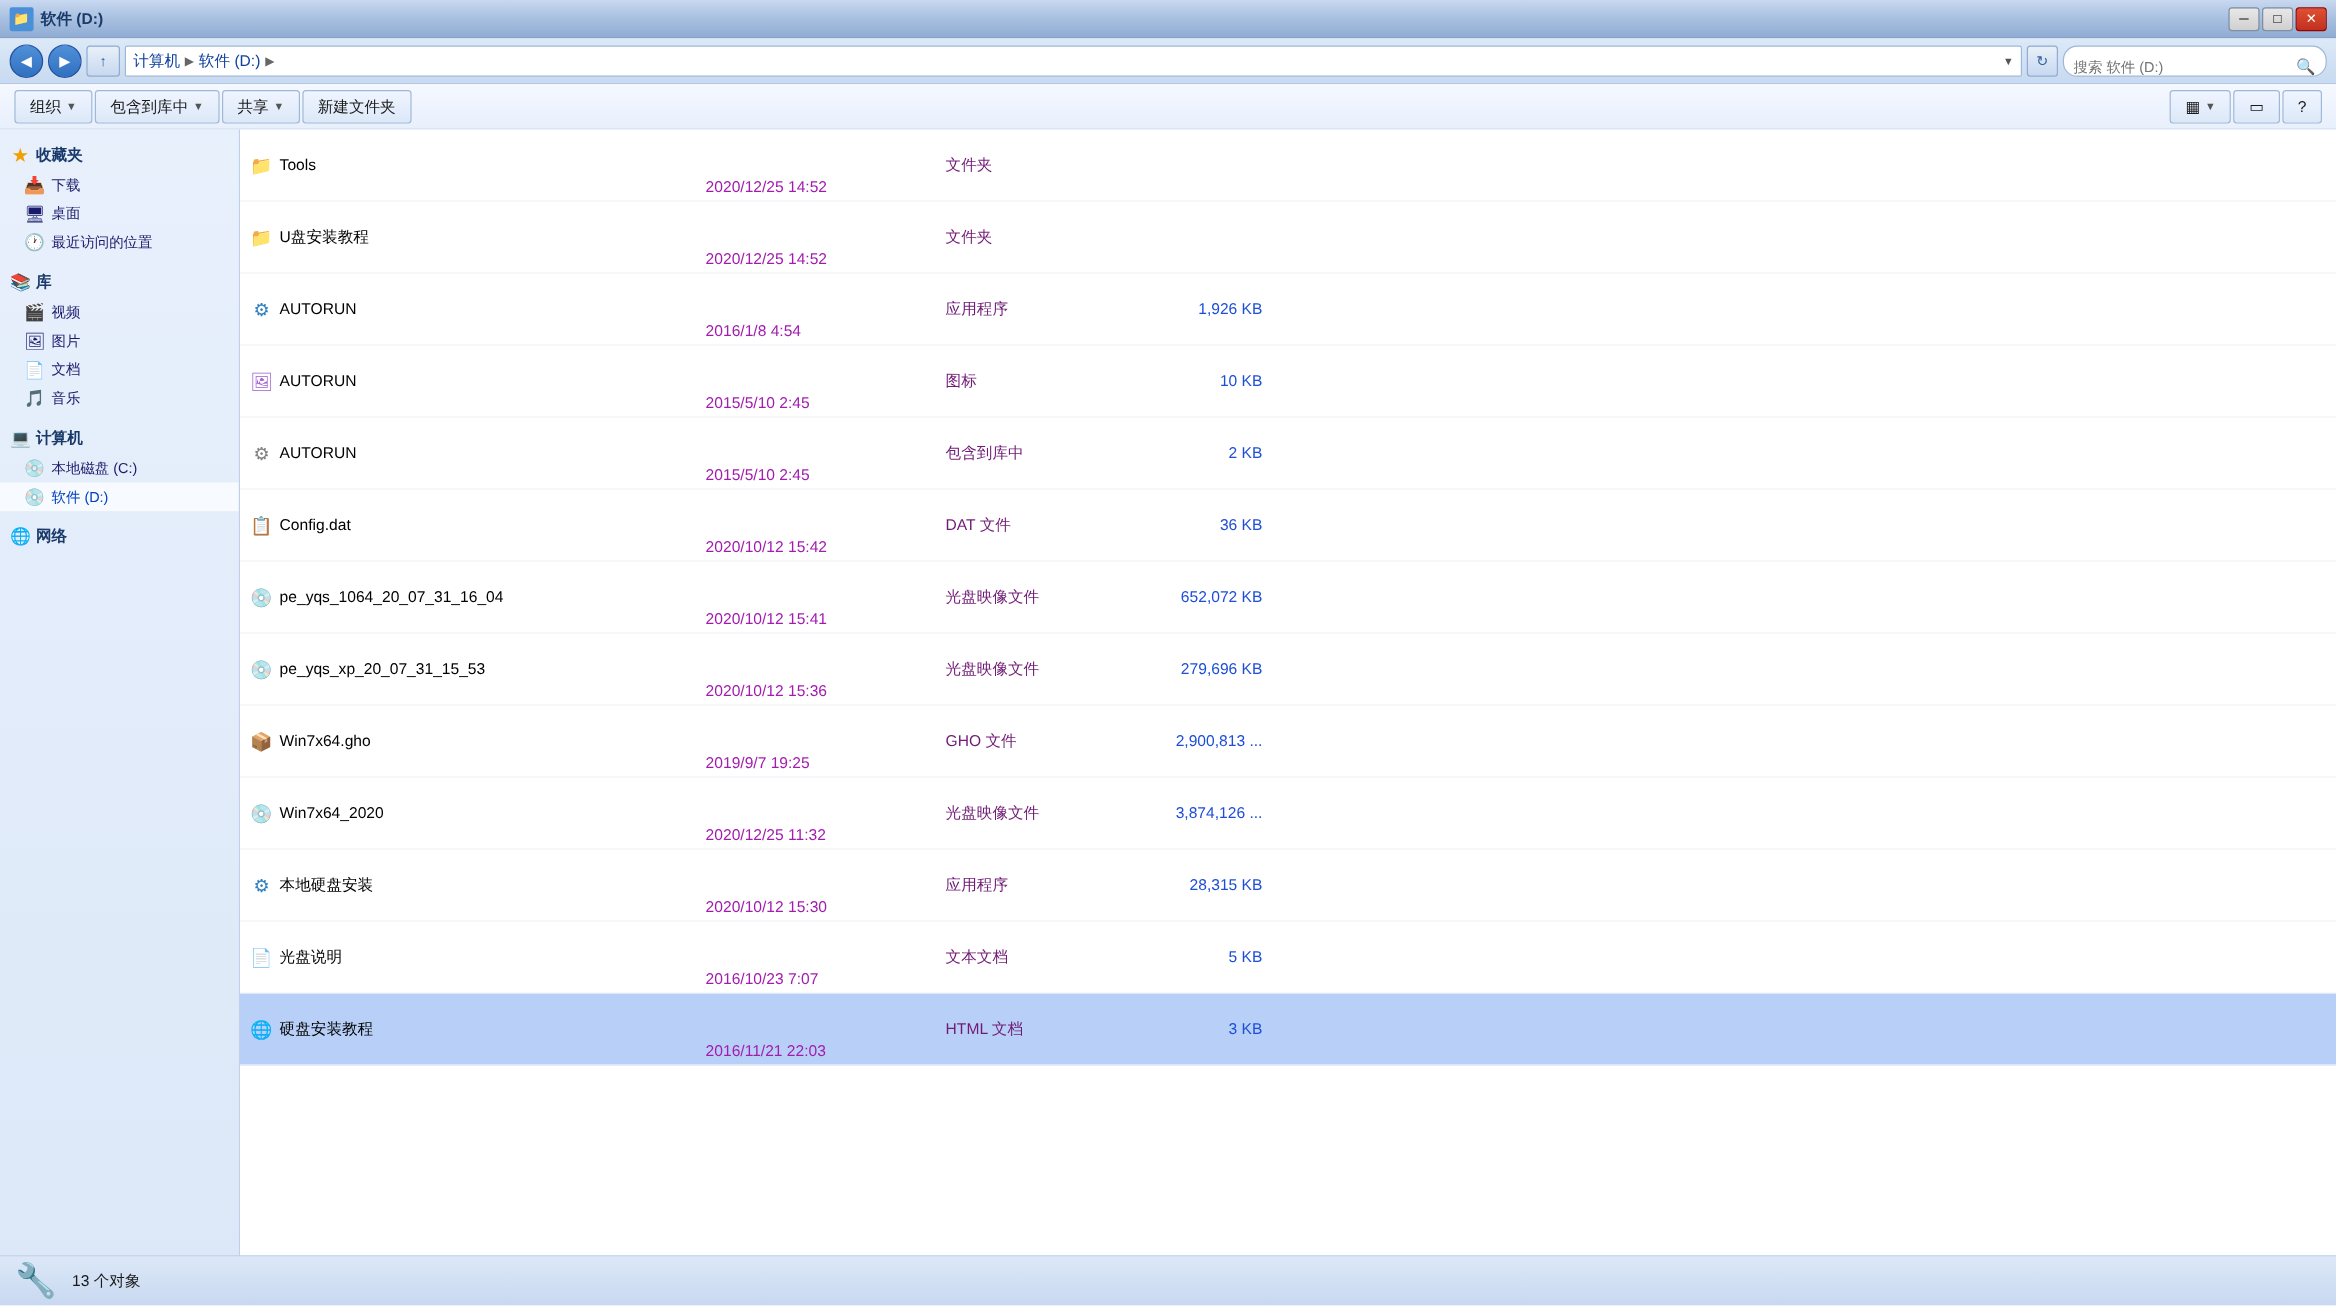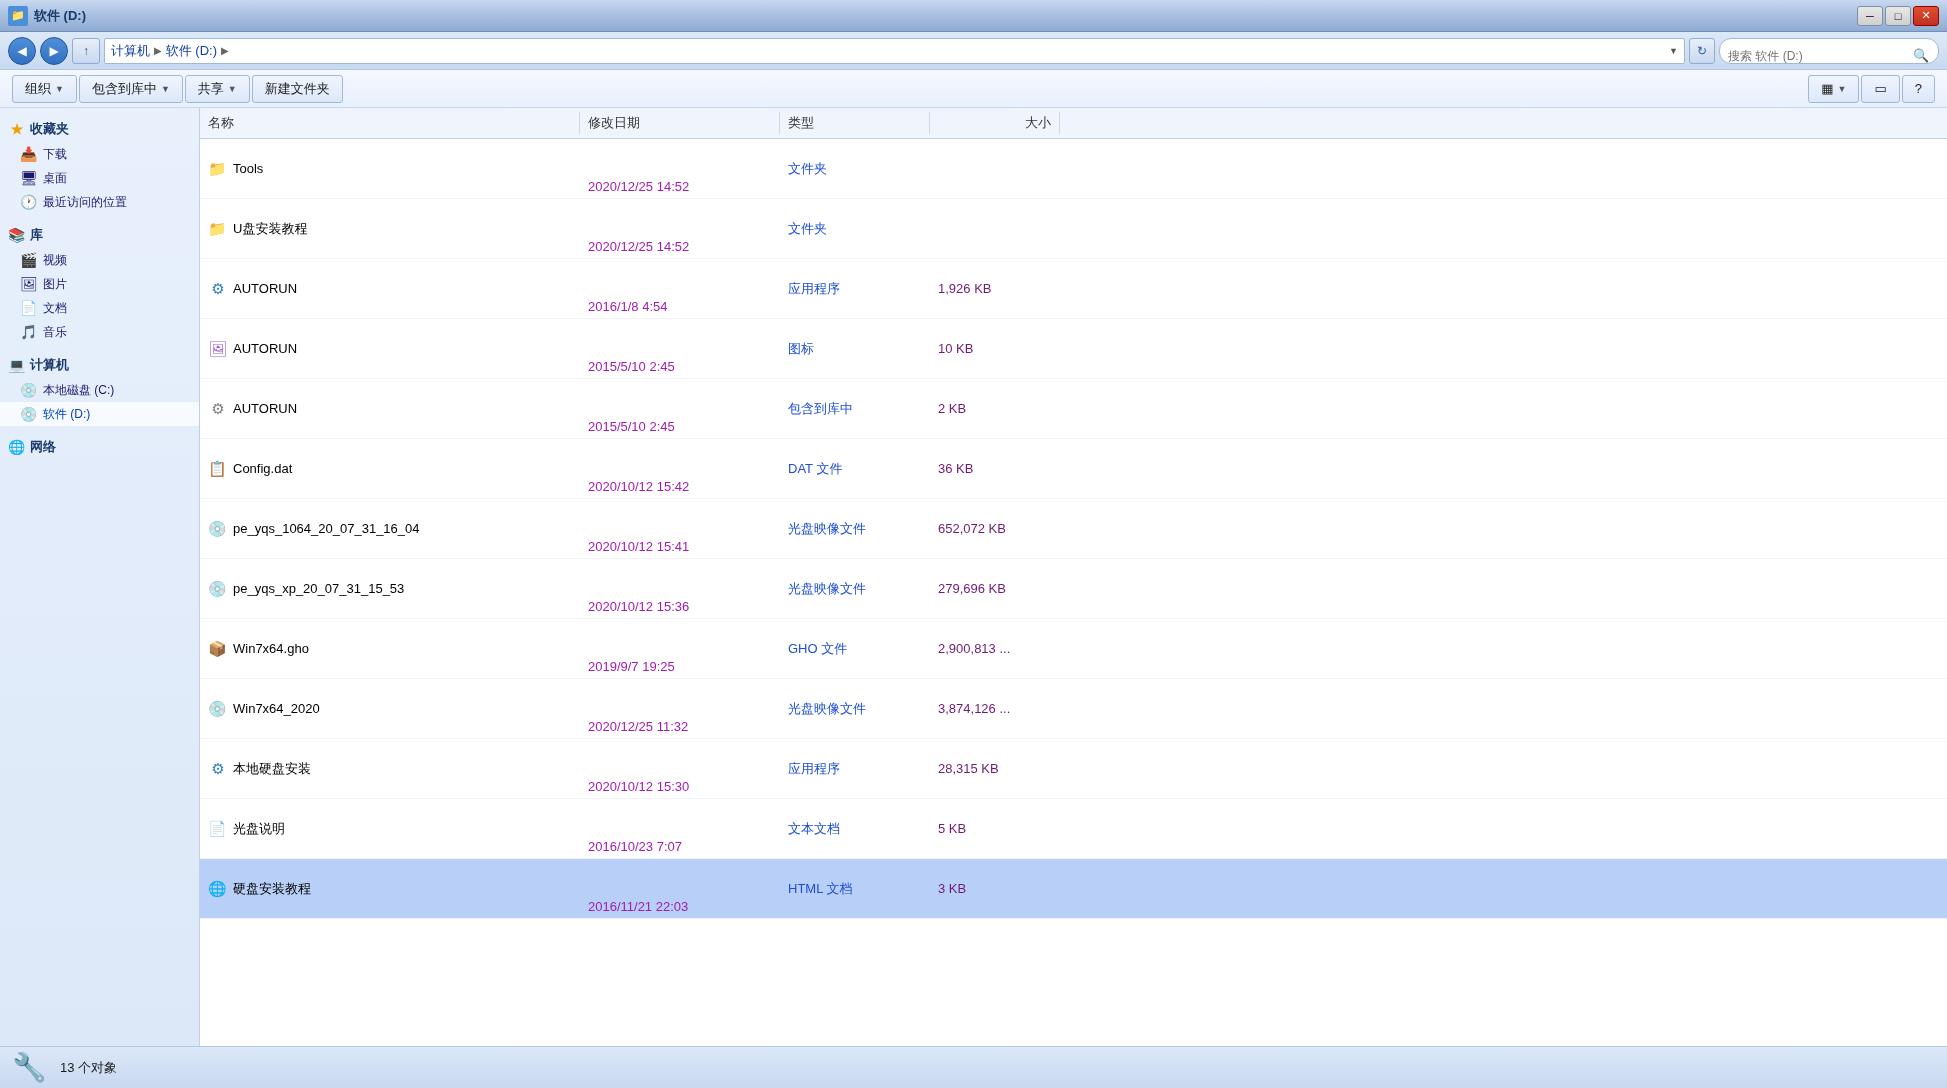--- a/index.html
+++ b/index.html
@@ -291,22 +291,22 @@
       text-overflow: ellipsis;
       white-space: nowrap;
     }
     .file-cell.name {
       width: 380px;
       display: flex;
       align-items: center;
       gap: 5px;
     }
     .file-cell.date { width: 200px; color: #a21caf; margin-top: 36px; }
-    .file-cell.type { width: 150px; color: #1d4ed8; }
-    .file-cell.size { width: 130px; text-align: left; color: #701a75; }
+    .file-cell.type { width: 150px; color: #701a75; }
+    .file-cell.size { width: 130px; text-align: right; color: #1d4ed8; }
 
     .file-icon {
       width: 20px;
       height: 20px;
       flex-shrink: 0;
       display: flex;
       align-items: center;
       justify-content: center;
       font-size: 15px;
     }
@@ -471,26 +471,20 @@
 
     <div class="sidebar-section">
       <div class="sidebar-header">
         <span class="sidebar-icon network-icon">🌐</span>
         <span>网络</span>
       </div>
     </div>
   </div>
 
   <div class="file-list">
-    <div class="file-list-header">
-      <div class="col-header col-name">名称</div>
-      <div class="col-header col-date">修改日期</div>
-      <div class="col-header col-type">类型</div>
-      <div class="col-header col-size">大小</div>
-    </div>
 
     <div id="file-rows">
         <div class="file-row">
       <div class="file-cell name">
         <span class="file-icon" style="color:#f0c040">📁</span>
         <span>Tools</span>
       </div>
       <div class="file-cell date">2020/12/25 14:52</div>
       <div class="file-cell type">文件夹</div>
       <div class="file-cell size"></div>

